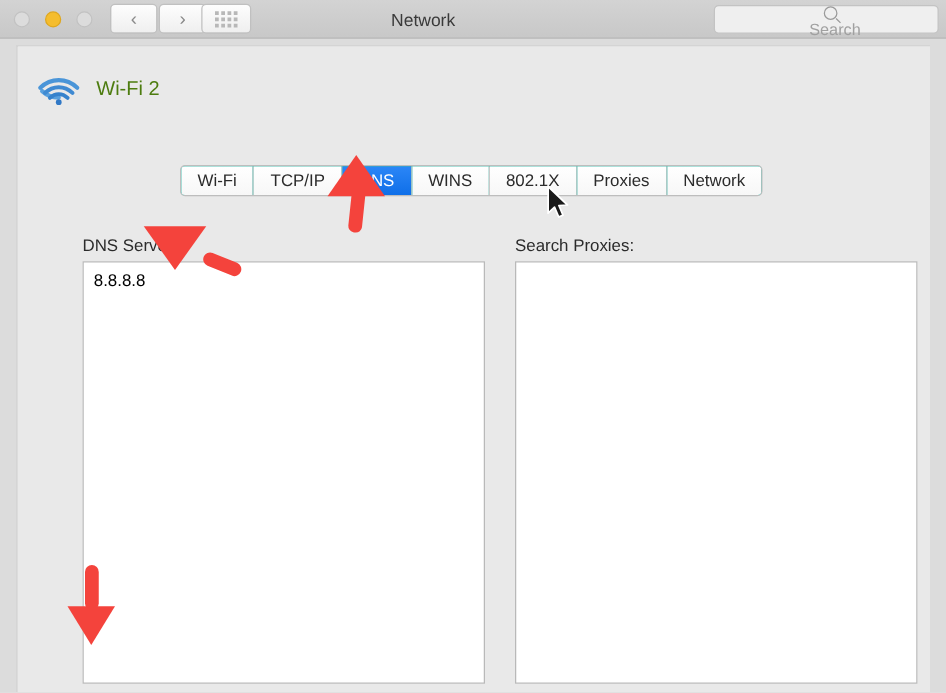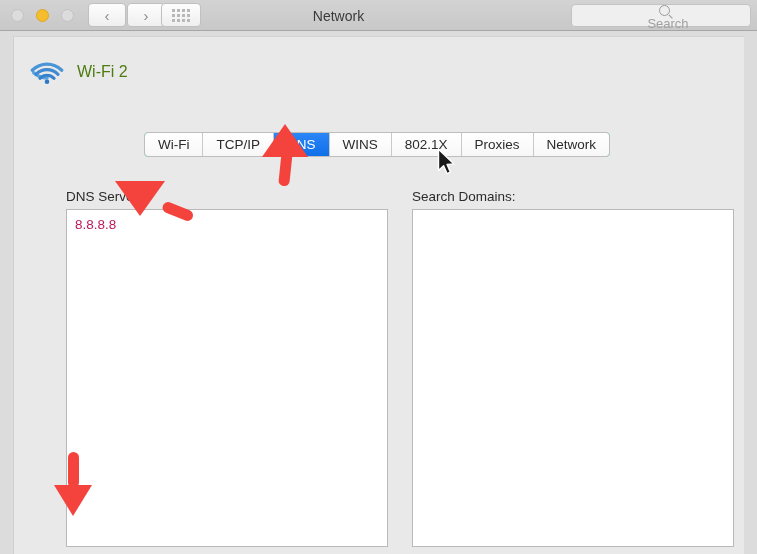--- a/index.html
+++ b/index.html
@@ -132,21 +132,21 @@
 
   
   .listbox {
     position: absolute;
     background: #ffffff;
     border: 1px solid #b9b9b9;
   }
   #dns-list    { left: 52px;  top: 172px; width: 322px; height: 338px; }
   #search-list { left: 398px; top: 172px; width: 322px; height: 338px; }
   .listrow {
-    font-size: 13.5px; color: #be185d;
+    font-size: 13.5px; color: #000000;
     padding: 2px 0 2px 8px; line-height: 17px;
   }
   #dns-list .listrow:first-child { padding-top: 6px; }
 
   
   .annot { position: absolute; pointer-events: none; }
   #arrow-tab     { left: 258px; top: 122px; }
   #arrow-dns     { left: 112px; top: 178px; }
   #arrow-plus    { left: 52px;  top: 448px; }
   #cursor        { left: 437px; top: 148px; }
@@ -217,21 +217,21 @@
         <div class="tab">802.1X</div>
         <div class="tab">Proxies</div>
         <div class="tab">Network</div>
       </div>
 
       <div class="section-label" id="dns-label">DNS Servers:</div>
       <div class="listbox" id="dns-list">
         <div class="listrow">8.8.8.8</div>
       </div>
 
-      <div class="section-label" id="search-label">Search Domains:</div>
+      <div class="section-label" id="search-label">Search Proxies:</div>
       <div class="listbox" id="search-list"></div>
 
     </div>
   </div>
 
   <div class="annot" id="arrow-tab">
     <svg width="56" height="68" viewBox="0 0 56 68">
       <g transform="translate(3,2)">
         <rect x="19" y="26" width="11" height="36" rx="5" fill="#f4433c" transform="rotate(6 24 44)"></rect>
         <polygon points="24,0 47,33 1,33" fill="#f4433c"></polygon>

